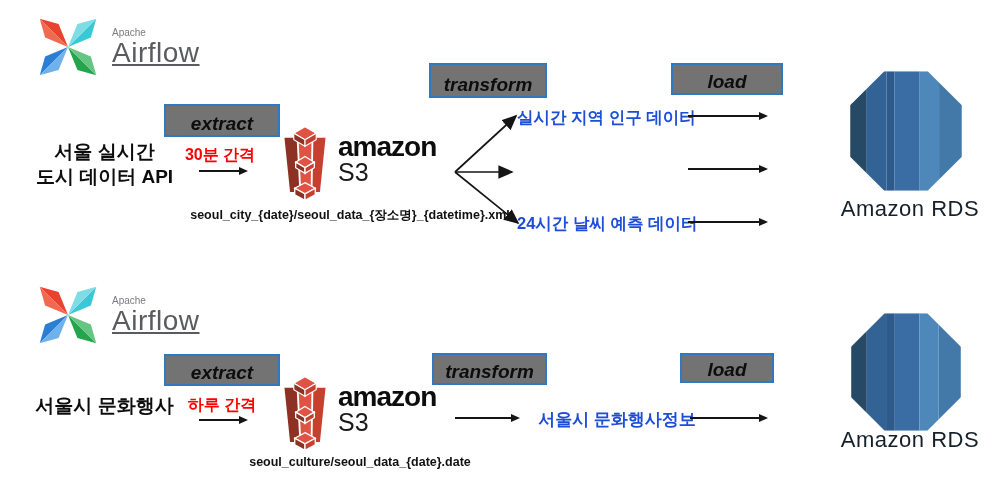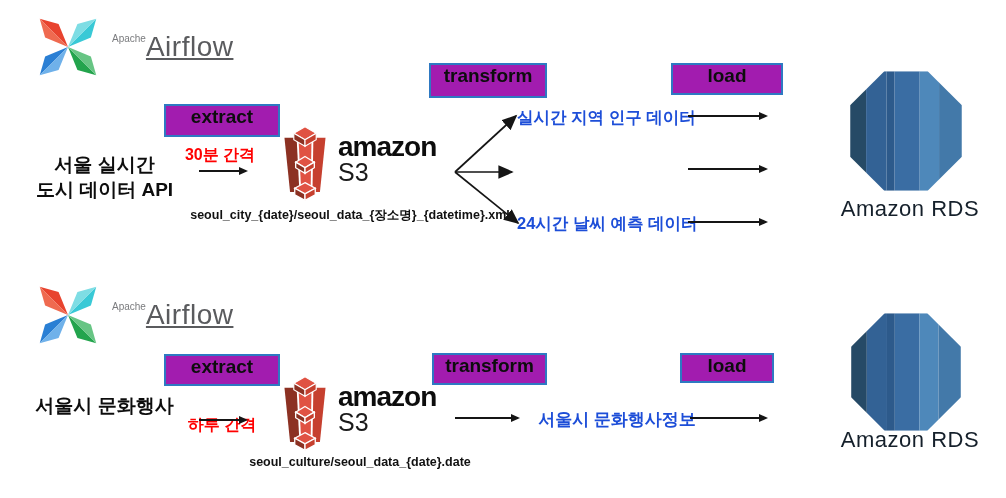--- a/index.html
+++ b/index.html
@@ -1,27 +1,27 @@
 <!DOCTYPE html>
 <html><head>
 <meta charset="utf-8">
 <style>
   html,body{margin:0;padding:0;background:#fff;}
   body{font-family:"Liberation Sans",sans-serif;}
   .canvas{position:relative;width:1006px;height:498px;background:#fff;overflow:hidden;}
 
   .airflow{position:absolute;display:flex;align-items:center;gap:9px;}
   .pinwheel{width:70px;height:70px;flex:0 0 auto;}
-  .airflow-text{display:flex;flex-direction:row;justify-content:flex-start;}
+  .airflow-text{display:flex;flex-direction:column;justify-content:flex-start;}
   .apache{font-size:10px;color:#7a7b7e;line-height:12px;margin-bottom:0;}
   .airflow-name{font-size:28px;color:#5a5b5e;line-height:28px;letter-spacing:0.5px;text-decoration:underline;}
 
   .src-title{position:absolute;font-weight:bold;font-size:19px;line-height:25px;color:#0d0d0d;text-align:center;white-space:nowrap;}
 
-  .pbox{position:absolute;border:2px solid #2e79c2;background:#a21caf;display:flex;align-items:flex-start;justify-content:center;font-weight:bold;font-size:19px;color:#0d0d0d;box-sizing:border-box;}
+  .pbox{position:absolute;border:2px solid #2e79c2;background:#737373;display:flex;align-items:flex-end;justify-content:center;font-weight:bold;font-size:19px;color:#0d0d0d;box-sizing:border-box;font-style:italic;}
 
   .interval{position:absolute;color:#ff0000;font-weight:bold;font-size:16px;text-align:center;white-space:nowrap;}
 
   .arr{position:absolute;border-top:2px solid #151515;}
   .arr::after{content:"";position:absolute;right:-2px;top:-5px;width:0;height:0;border-left:9px solid #151515;border-top:4px solid transparent;border-bottom:4px solid transparent;}
 
   .blabel{position:absolute;font-weight:bold;font-size:16.5px;color:#1d4ed8;text-align:center;white-space:nowrap;}
 
   .cap{position:absolute;font-weight:bold;font-size:12.5px;color:#111;text-align:center;white-space:nowrap;}
 
@@ -57,21 +57,21 @@
         <path d="M52,52 L10,10 L38,18 Z" fill="#2a7fd4"></path>
         <path d="M52,52 L10,10 L18,38 Z" fill="#6fb1ea"></path>
       </g>
     </svg>
     <div class="airflow-text">
       <div class="apache">Apache</div>
       <div class="airflow-name">Airflow</div>
     </div>
   </div>
 
-  <div class="src-title" style="left:22px;top:152px;width:165px;">
+  <div class="src-title" style="left:22px;top:139px;width:165px;">
     <div>서울 실시간</div>
     <div>도시 데이터 API</div>
   </div>
 
   <div class="pbox" style="left:164px;top:104px;width:116px;height:33px;">
     <span>extract</span>
   </div>
 
   <div class="interval" style="left:184px;top:145px;width:72px;">30분 간격</div>
   <div class="arr" style="left:199px;top:170px;width:47px;"></div>
@@ -167,21 +167,21 @@
   </div>
 
   <div class="src-title" style="left:22px;top:393px;width:165px;">
     <div>서울시 문화행사</div>
   </div>
 
   <div class="pbox" style="left:164px;top:354px;width:116px;height:32px;">
     <span>extract</span>
   </div>
 
-  <div class="interval" style="left:186px;top:395px;width:72px;margin-top:20px;">하루 간격</div>
+  <div class="interval" style="left:186px;top:395px;width:72px;">하루 간격</div>
   <div class="arr" style="left:199px;top:419px;width:47px;"></div>
 
   <svg class="s3icon" style="left:277px;top:372px;" width="56" height="84" viewBox="0 0 60 84">
     <polygon points="8,14 21,14 24,72 14,72" fill="#8c3123"></polygon>
     <polygon points="23,14 37,14 36,72 26,72" fill="#e05243"></polygon>
     <polygon points="39,14 52,14 46,72 38,72" fill="#c6402f"></polygon>
     <polygon points="30,2 42,9 30,16 18,9" stroke="#fff" stroke-width="1.2" fill="#e05243"></polygon>
     <polygon points="18,9 30,16 30,23 18,16" stroke="#fff" stroke-width="1.2" fill="#8c3123"></polygon>
     <polygon points="42,9 30,16 30,23 42,16" stroke="#fff" stroke-width="1.2" fill="#c6402f"></polygon>
     <polygon points="30,34 40,40 30,46 20,40" stroke="#fff" stroke-width="1.4" fill="#e05243"></polygon>

